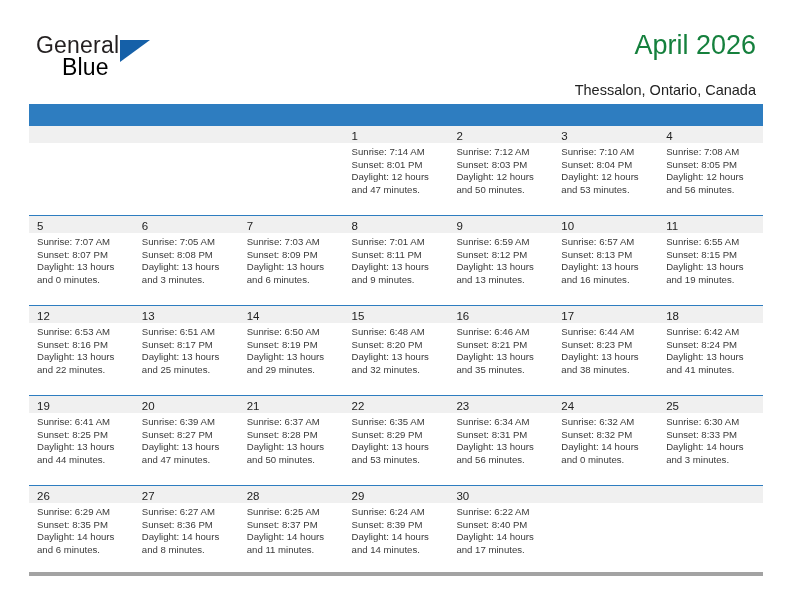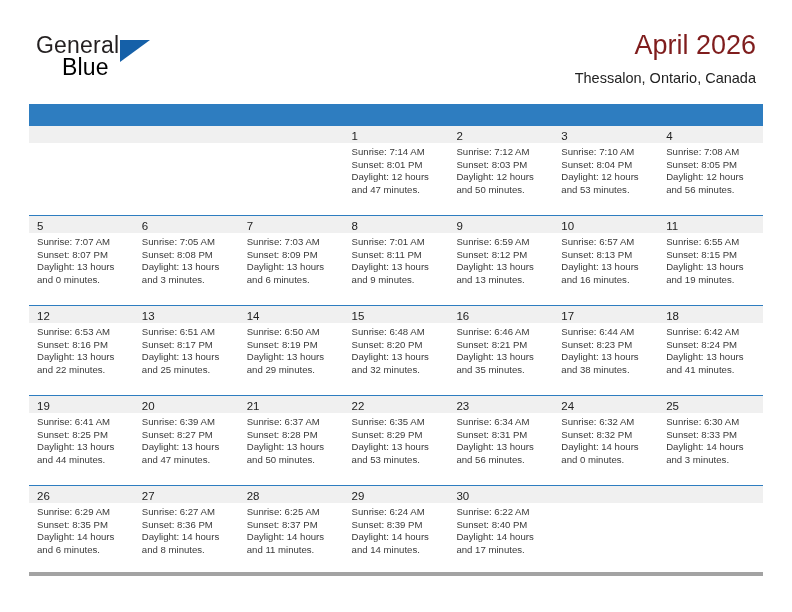--- a/index.html
+++ b/index.html
@@ -66,30 +66,30 @@
   }
 
   .title-block {
     position: absolute;
     right: 36px;
     top: 28px;
     text-align: right;
   }
   .cal-title {
     font-size: 27px;
-    color: #7f1d1d;
+    color: #15803d;
     line-height: 34px;
     font-family: "Liberation Sans", sans-serif;
     white-space: nowrap;
   }
   .cal-subtitle {
     font-size: 14.5px;
     color: #222222;
     line-height: 22px;
-    margin-top: 5px;
+    margin-top: 17px;
     font-family: "Liberation Sans", sans-serif;
     white-space: nowrap;
   }
 
   
   .calendar {
     position: absolute;
     left: 29px;
     top: 104px;
     width: 734px;

